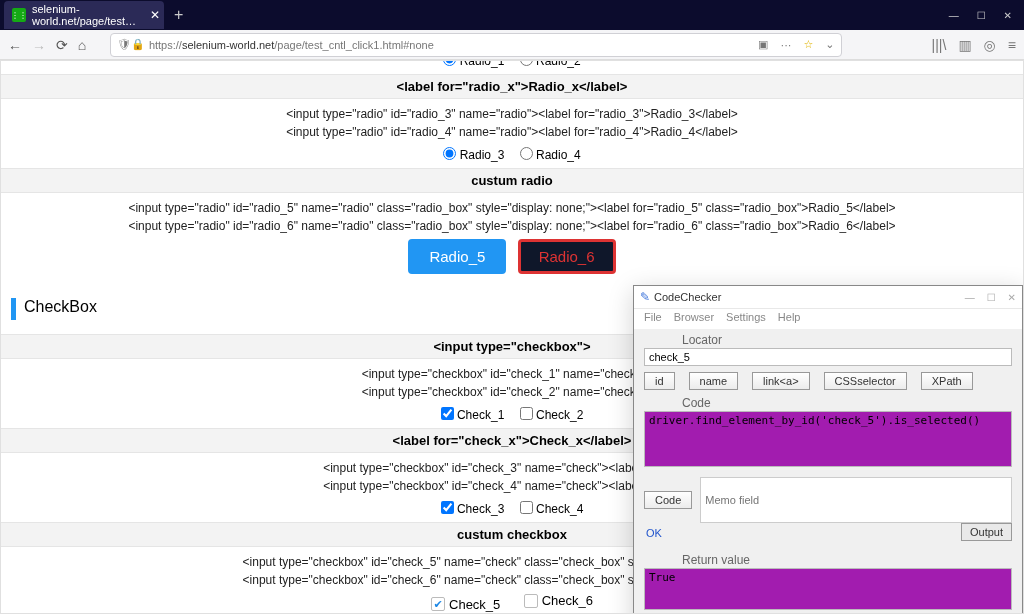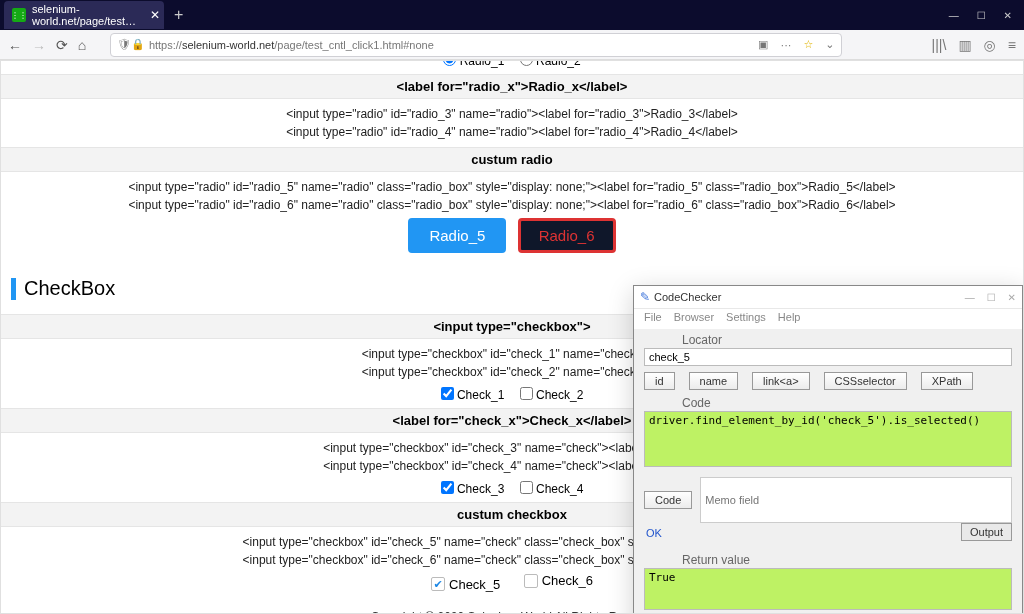--- a/index.html
+++ b/index.html
@@ -30,39 +30,39 @@
   .band-body { padding: 6px 0; text-align: center; font-size: 12px; }
   .code-line { font-size: 12px; color: #222; line-height: 1.5; }
   .radio-group { margin-top: 6px; font-size: 12px; }
   .radio-group label { margin: 0 6px; }
   input[type=radio], input[type=checkbox] { vertical-align: -1px; }
 
   .btn { display: inline-block; border: 3px solid #a21caf; border-radius: 4px; padding: 6px 18px; margin: 4px; font-size: 15px; cursor: pointer; }
   .btn-blue { background: #2196f3; color: #fff; border-color: #2196f3; }
   .btn-redline { background: #0f172a; color: #d33; border-color: #d33; }
 
-  .section-title { display: flex; align-items: flex-end; font-size: 20px; padding: 14px 10px; }
+  .section-title { display: flex; align-items: flex-start; font-size: 16px; padding: 14px 10px; }
   .section-title .bar { width: 5px; height: 22px; background: #2196f3; margin-right: 8px; }
 
   .cbox-custom { display:inline-flex; align-items:center; gap:4px; margin: 0 10px; font-size: 13px; cursor: pointer; }
   .cbox-custom .box { width: 14px; height: 14px; border: 1px solid #bbb; border-radius: 2px; display:inline-flex; align-items:center; justify-content:center; }
   .cbox-custom .box.checked::after { content:"✔"; font-size: 11px; color: #1e88e5; }
 
   .footer { text-align: center; font-size: 12px; color: #333; padding: 12px 0; }
 
   
   .cc-window { position: absolute; left: 632px; top: 224px; width: 390px; height: 390px; background: #f0f0f0; border: 1px solid #888; box-shadow: 0 6px 24px rgba(0,0,0,.18); font-size: 11px; color: #333; }
   .cc-title { display: flex; align-items: center; padding: 4px 6px; background: #fff; border-bottom: 1px solid #e8e8e8; }
   .cc-title .feather { color: #3b72da; margin-right: 4px; font-size: 12px; }
   .cc-title .wcontrols { margin-left: auto; display: flex; gap: 12px; color: #aaa; font-size: 10px; }
   .cc-menu { display: flex; gap: 12px; padding: 2px 10px 6px; color: #888; font-size: 11px; background:#fff; }
   .cc-body { padding: 4px 10px 10px; }
   .cc-label { color: #666; font-size: 12px; padding-left: 38px; }
   .cc-input { width: 100%; border: 1px solid #bbb; background: #fff; font-size: 11px; padding: 2px 4px; margin-top: 1px; }
-  .cc-textarea { width: 100%; height: 56px; border: 1px solid #bbb; background: #bef264; font-size: 11px; padding: 2px 4px; margin-top: 1px; font-family: monospace; resize: none; }
+  .cc-textarea { width: 100%; height: 56px; border: 1px solid #bbb; background: #a21caf; font-size: 11px; padding: 2px 4px; margin-top: 1px; font-family: monospace; resize: none; }
   .cc-textarea.small { height: 42px; }
   .cc-btnrow { display: flex; gap: 14px; margin-top: 6px; }
   .cc-btn { border: 1px solid #999; background: linear-gradient(#fff,#ececec); padding: 2px 10px; font-size: 11px; cursor: pointer; }
   .cc-ok { color: #2255cc; padding: 4px 2px; display:inline-block; }
   .cc-output { border: 1px solid #999; background: #e9e9e9; padding: 2px 8px; font-size: 11px; cursor: pointer; float: right; }
   .cc-row { display: flex; gap: 8px; margin-top: 8px; align-items: center; }
   .cc-row .cc-btn { flex: 0 0 auto; }
   .memo { flex: 1; border: 1px solid #ccc; background: #fff; color:#aaa; padding: 16px 4px; font-size: 11px; }
 </style>
 </head>
@@ -116,20 +116,24 @@
       <span class="radio-group">
         <label><input type="radio" checked="" style=""> <span>Radio_1</span></label>
         <label><input type="radio" style=""> <span>Radio_2</span></label>
       </span>
     </div>
 
     <div class="band-head">&lt;label for="radio_x"&gt;Radio_x&lt;/label&gt;</div>
     <div class="band-body">
       <div class="code-line">&lt;input type="radio" id="radio_3" name="radio"&gt;&lt;label for="radio_3"&gt;Radio_3&lt;/label&gt;</div>
       <div class="code-line">&lt;input type="radio" id="radio_4" name="radio"&gt;&lt;label for="radio_4"&gt;Radio_4&lt;/label&gt;</div>
+      <div class="radio-group">
+        <label><input type="radio" checked="" style=""> <span>Radio_3</span></label>
+        <label><input type="radio" style=""> <span>Radio_4</span></label>
+      </div>
     </div>
 
     <div class="band-head">custum radio</div>
     <div class="band-body">
       <div class="code-line">&lt;input type="radio" id="radio_5" name="radio" class="radio_box" style="display: none;"&gt;&lt;label for="radio_5" class="radio_box"&gt;Radio_5&lt;/label&gt;</div>
       <div class="code-line">&lt;input type="radio" id="radio_6" name="radio" class="radio_box" style="display: none;"&gt;&lt;label for="radio_6" class="radio_box"&gt;Radio_6&lt;/label&gt;</div>
       <div>
         <span class="btn btn-blue">Radio_5</span>
         <span class="btn btn-redline">Radio_6</span>
       </div>

